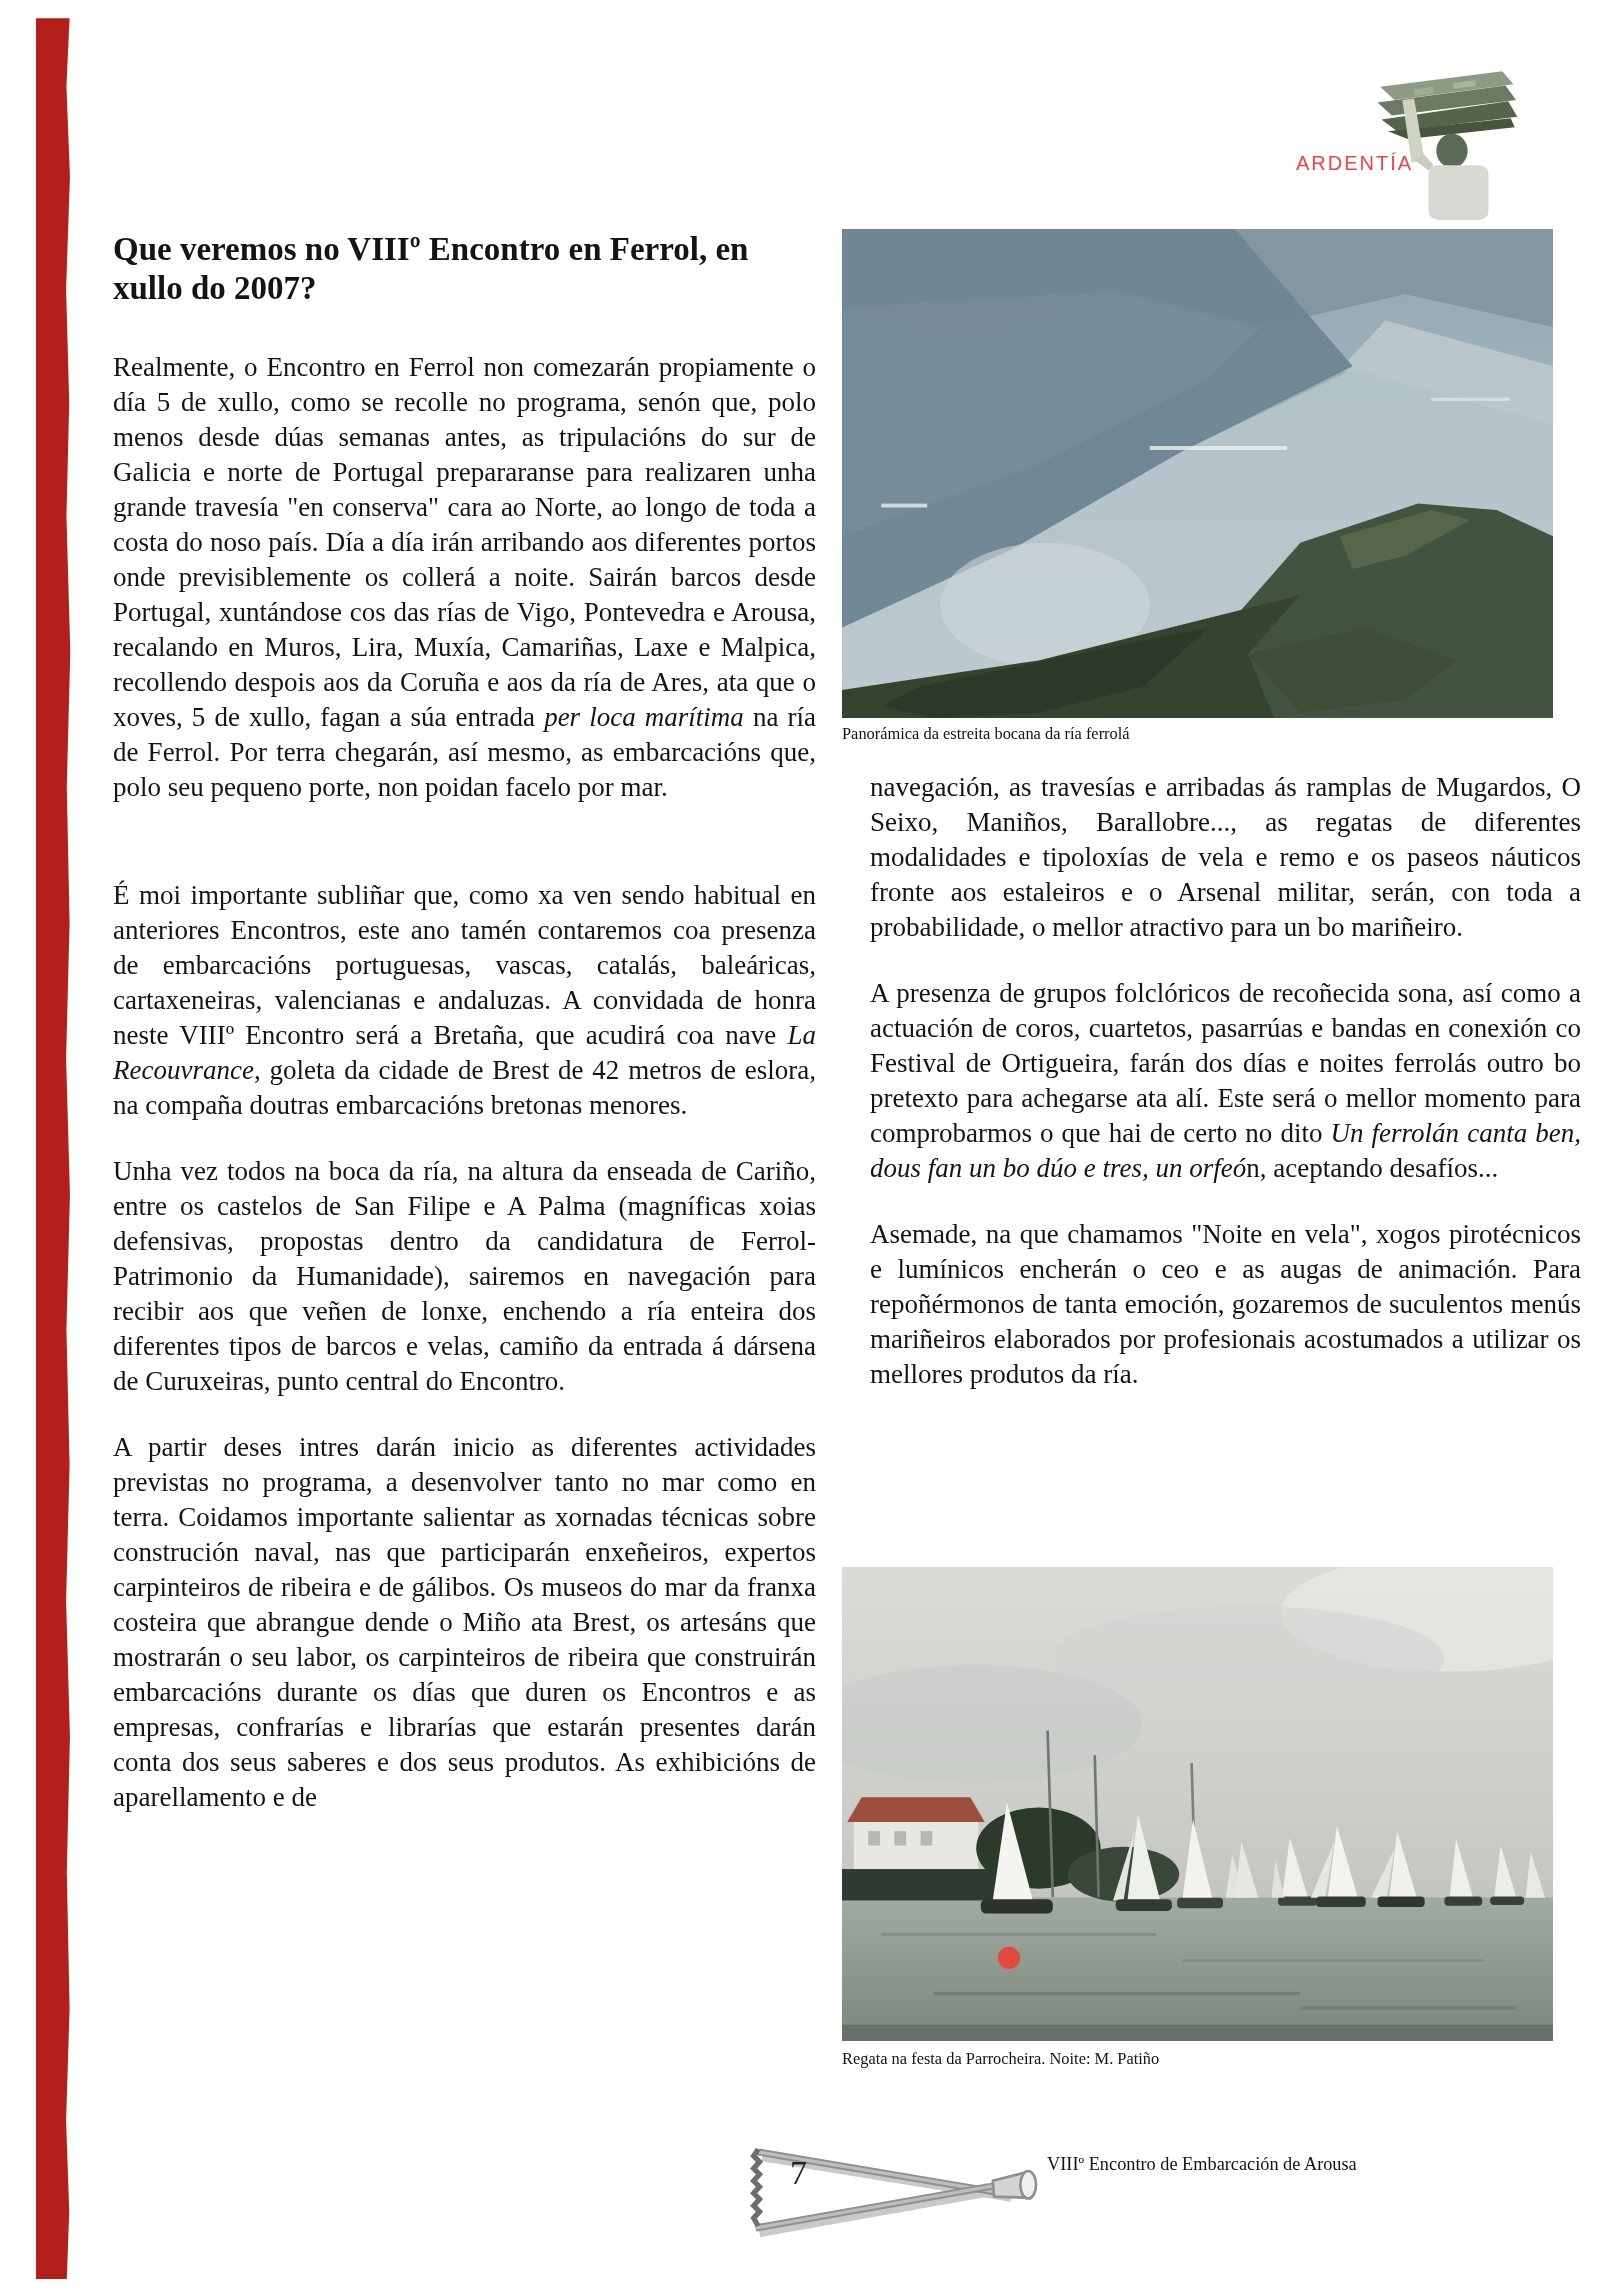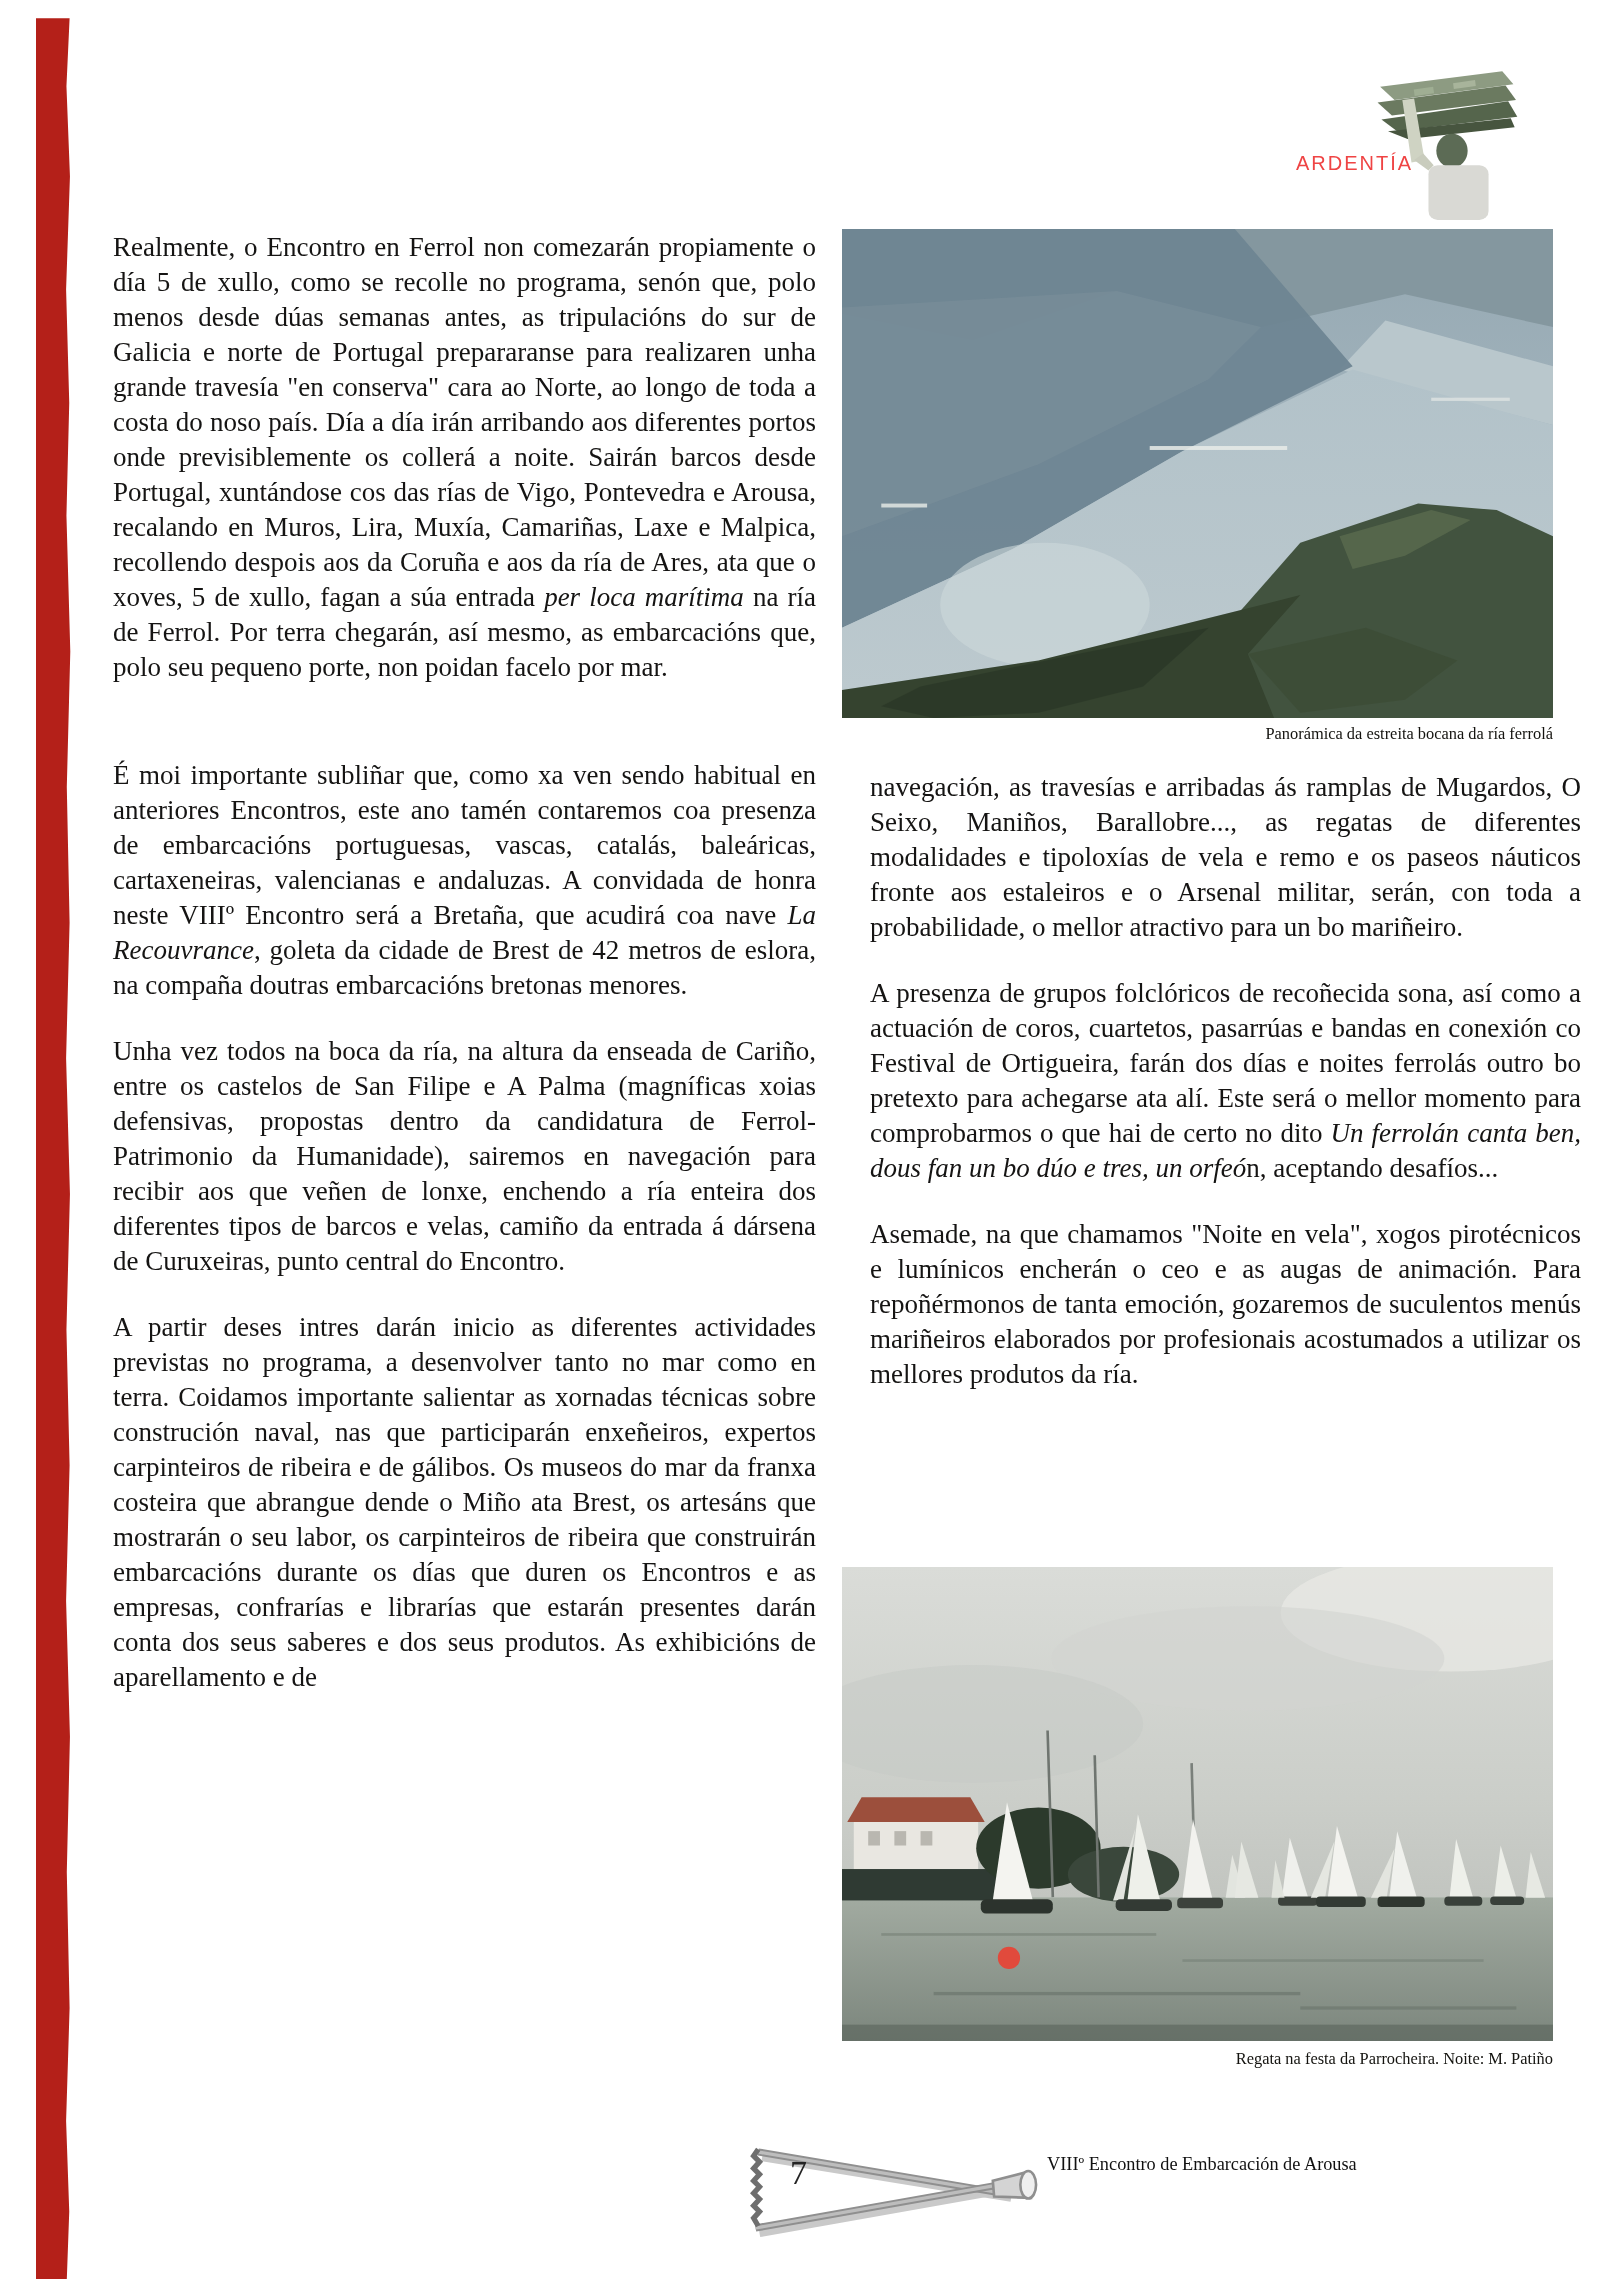--- a/index.html
+++ b/index.html
@@ -26,21 +26,21 @@
   .col-right-text{position:absolute;left:842px;top:770px;width:711px;margin-left:28px;}
   h1{font-size:33px;line-height:39px;font-weight:bold;margin:0 0 42px 0;text-align:left;}
   p.body{font-size:27px;line-height:35px;margin:0 0 31px 0;text-align:justify;text-justify:inter-word;}
   p.body.big-gap{margin-bottom:73px;}
   .it{font-style:italic;}
   
   .photo{position:absolute;left:842px;width:711px;overflow:hidden;}
   .photo-1{top:229px;height:489px;}
   .photo-2{top:1567px;height:474px;}
   .caption{
-    position:absolute;left:842px;width:711px;text-align:right;
+    position:absolute;left:842px;width:711px;
     font-size:16.4px;line-height:19.6px;color:#14130f;
   }
   .caption-1{top:724px;}
   .caption-2{top:2049px;}
   
   .footer-graphic{position:absolute;left:732px;top:2131px;}
   .page-number{
     position:absolute;left:790px;top:2154px;font-size:34px;color:#242424;
     font-family:"Liberation Serif",serif;
   }
@@ -71,20 +71,21 @@
 
       <ellipse cx="128" cy="136" rx="24" ry="26" fill="#5c6b55"></ellipse>
 
       <rect x="92" y="158" width="92" height="84" rx="14" fill="#d9d9d4"></rect>
       <polygon points="92,166 70,150 84,140 100,158" fill="#c9ccbd"></polygon>
     </svg>
   </div>
 </div>
 
 <div class="col-left">
+  <h1>Que veremos no VIIIº Encontro en Ferrol, en xullo do 2007?</h1>
   <p class="body big-gap"><span>Realmente, o Encontro en Ferrol non comezarán propiamente o día 5 de xullo, como se recolle no programa, senón que, polo menos desde dúas semanas antes, as tripulacións do sur de Galicia e norte de Portugal prepararanse para realizaren unha grande travesía "en conserva" cara ao Norte, ao longo de toda a costa do noso país. Día a día irán arribando aos diferentes portos onde previsiblemente os collerá a noite. Sairán barcos desde Portugal, xuntándose cos das rías de Vigo, Pontevedra e Arousa, recalando en Muros, Lira, Muxía, Camariñas, Laxe e Malpica, recollendo despois aos da Coruña e aos da ría de Ares, ata que o xoves, 5 de xullo, fagan a súa entrada </span><span class="it">per loca marítima</span><span> na ría de Ferrol. Por terra chegarán, así mesmo, as embarcacións que, polo seu pequeno porte, non poidan facelo por mar.</span></p>
   <p class="body"><span>É moi importante subliñar que, como xa ven sendo habitual en anteriores Encontros, este ano tamén contaremos coa presenza de embarcacións portuguesas, vascas, catalás, baleáricas, cartaxeneiras, valencianas e andaluzas. A convidada de honra neste VIIIº Encontro será a Bretaña, que acudirá coa nave </span><span class="it">La Recouvrance</span><span>, goleta da cidade de Brest de 42 metros de eslora, na compaña doutras embarcacións bretonas menores.</span></p>
   <p class="body"><span>Unha vez todos na boca da ría, na altura da enseada de Cariño, entre os castelos de San Filipe e A Palma (magníficas xoias defensivas, propostas dentro da candidatura de Ferrol-Patrimonio da Humanidade), sairemos en navegación para recibir aos que veñen de lonxe, enchendo a ría enteira dos diferentes tipos de barcos e velas, camiño da entrada á dársena de Curuxeiras, punto central do Encontro.</span></p>
   <p class="body"><span>A partir deses intres darán inicio as diferentes actividades previstas no programa, a desenvolver tanto no mar como en terra. Coidamos importante salientar as xornadas técnicas sobre construción naval, nas que participarán enxeñeiros, expertos carpinteiros de ribeira e de gálibos. Os museos do mar da franxa costeira que abrangue dende o Miño ata Brest, os artesáns que mostrarán o seu labor, os carpinteiros de ribeira que construirán embarcacións durante os días que duren os Encontros e as empresas, confrarías e librarías que estarán presentes darán conta dos seus saberes e dos seus produtos. As exhibicións de aparellamento e de</span></p>
 </div>
 
 <div class="photo photo-1">
   <svg width="711" height="489" viewBox="0 0 1086 748" preserveAspectRatio="none">
     <defs>
       <linearGradient id="haze" x1="0" y1="0" x2="0" y2="1">

